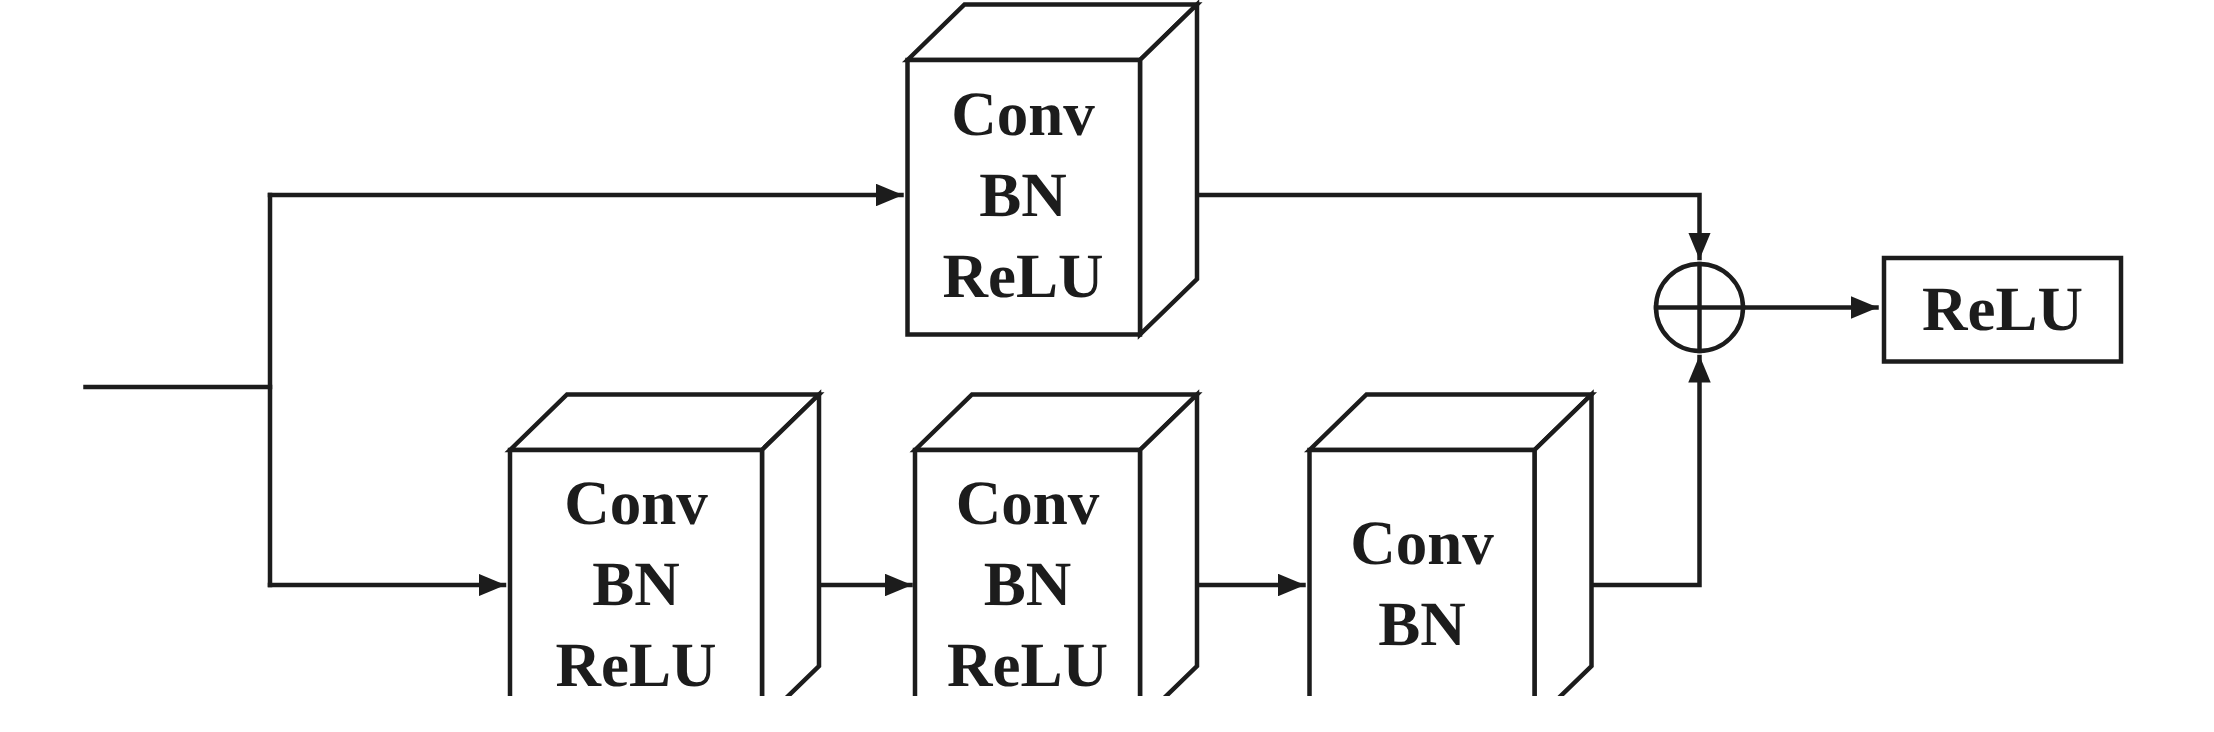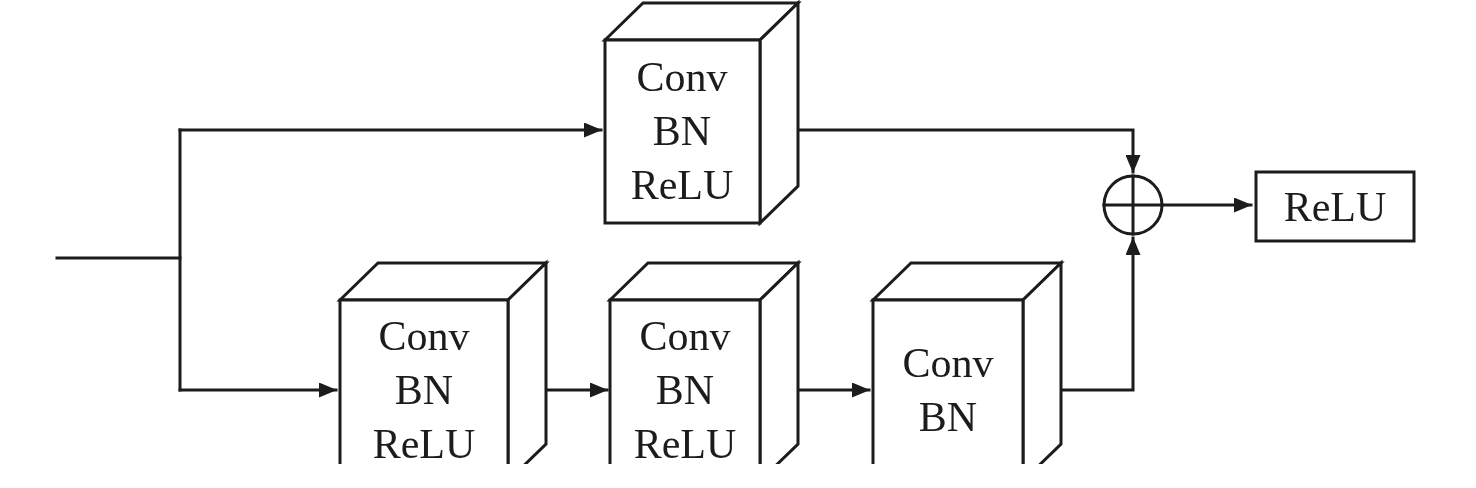--- a/index.html
+++ b/index.html
@@ -7,20 +7,21 @@
     padding: 0;
     background: #ffffff;
   }
   .stage {
     position: relative;
     width: 1476px;
     height: 464px;
     background: #ffffff;
     overflow: hidden;
     font-family: "Liberation Serif", serif;
+    font-weight: bold;
   }
   svg { display: block; }
   .wire {
     fill: none;
     stroke: #1c1c1c;
     stroke-width: 3;
     stroke-linecap: square;
   }
   .face {
     fill: #ffffff;

